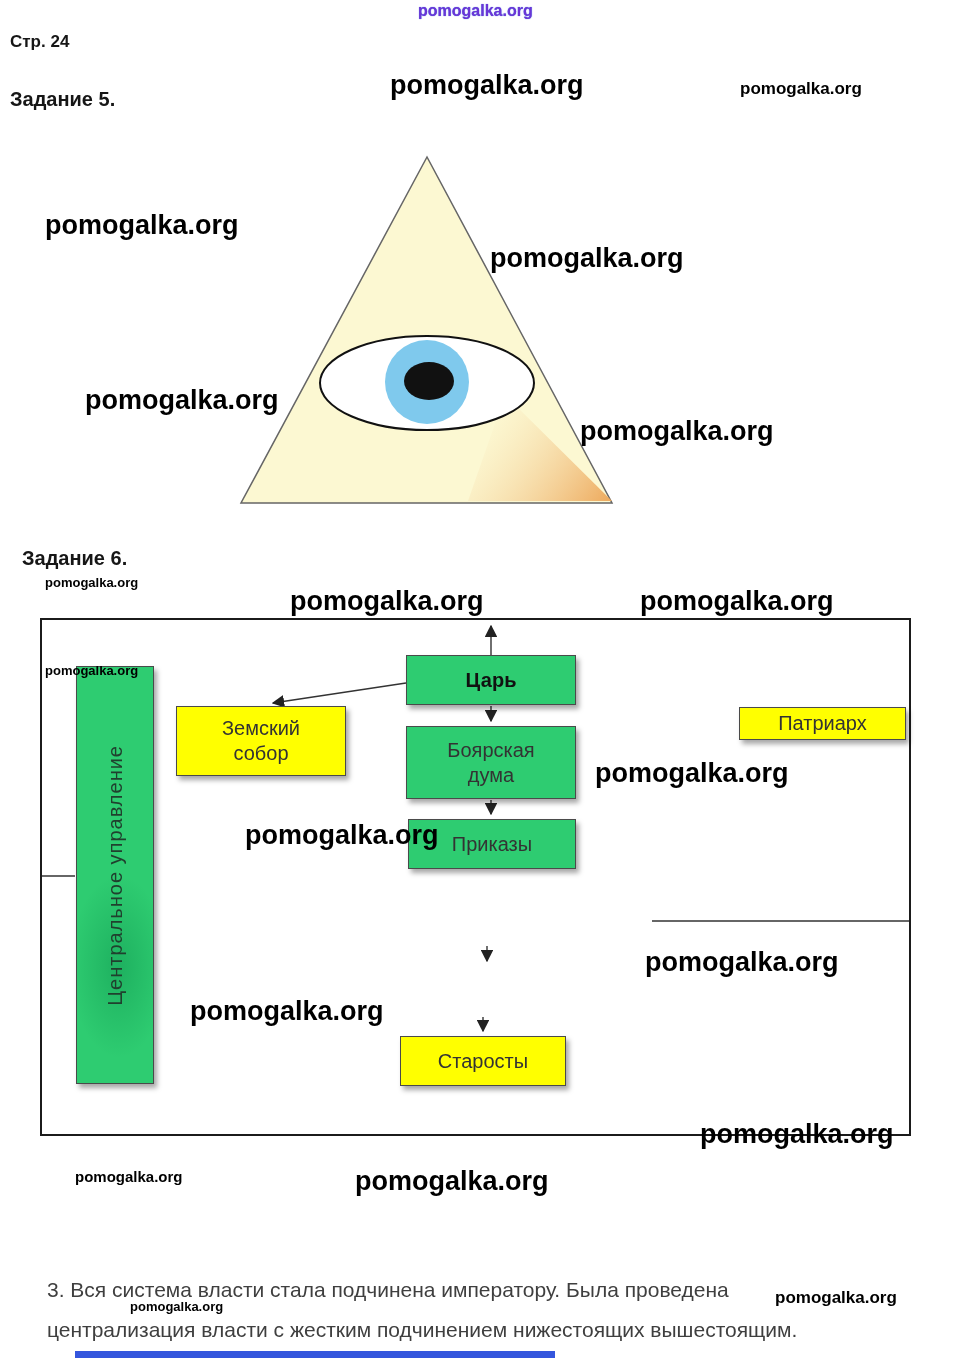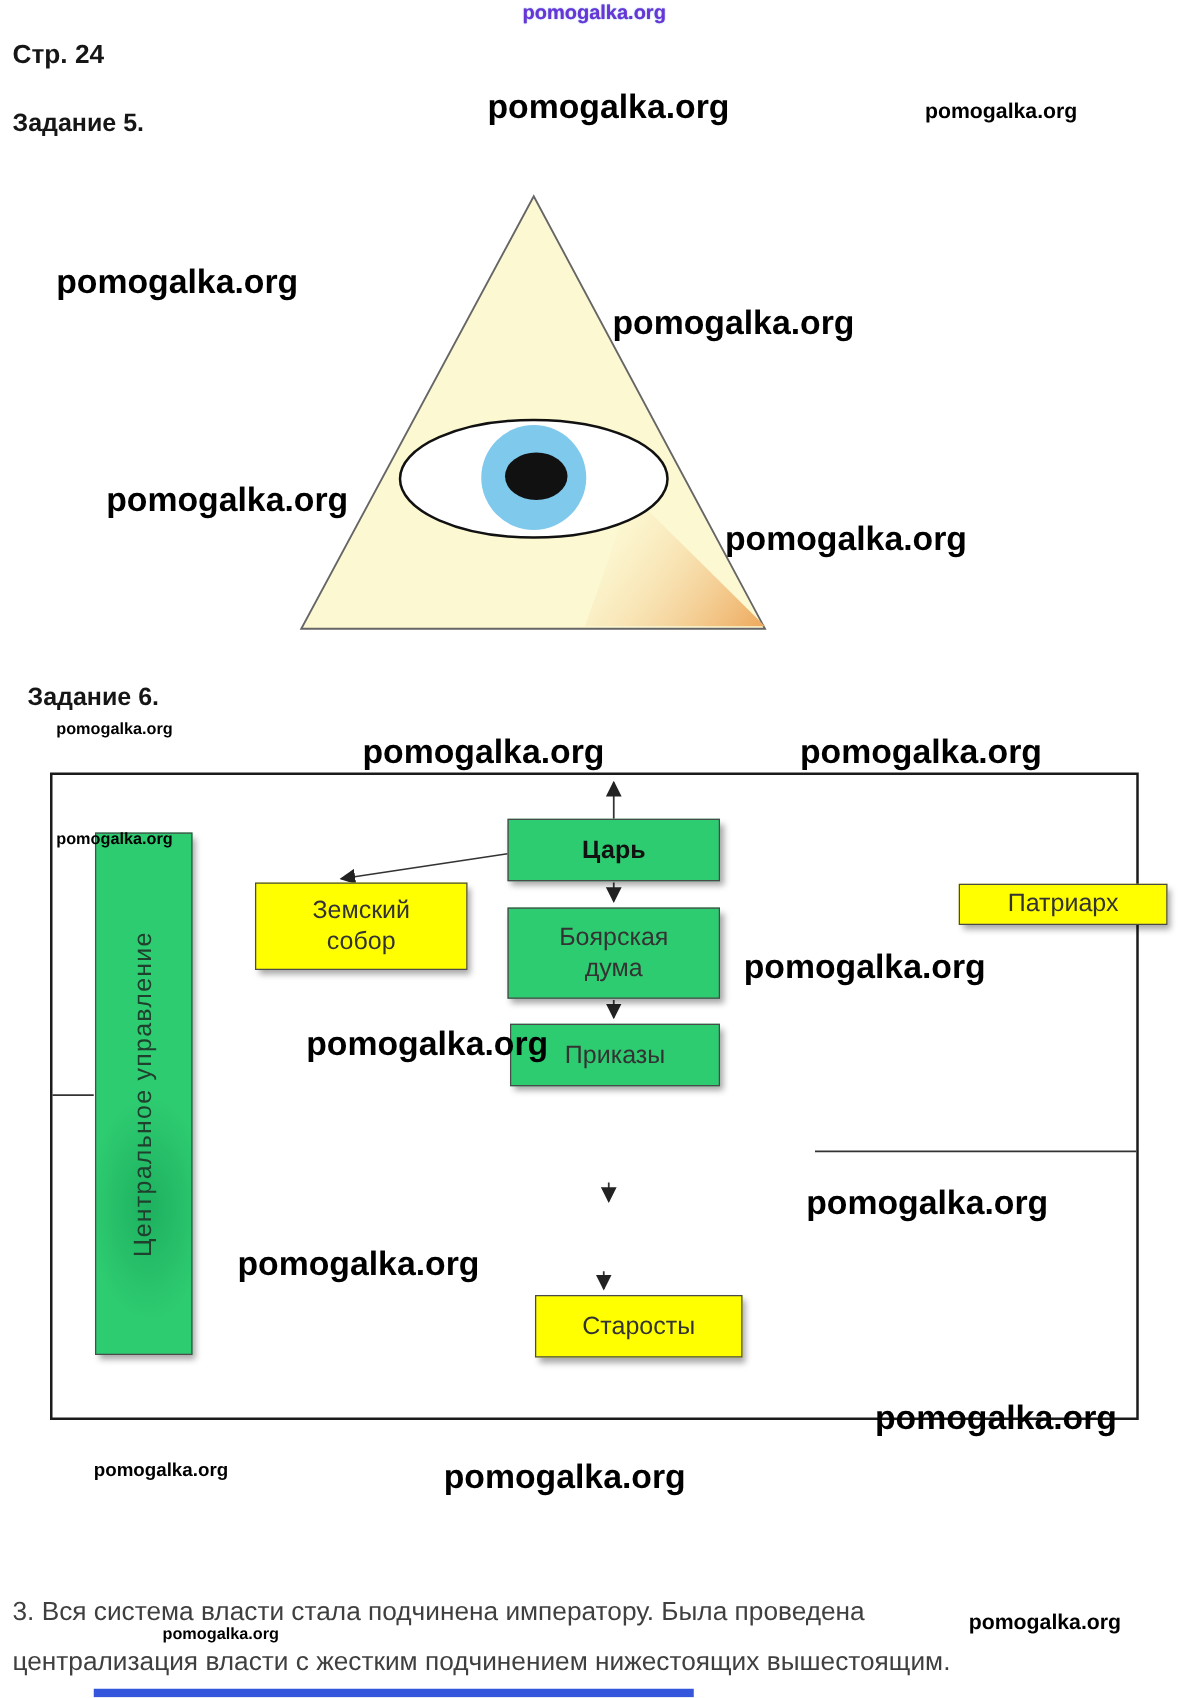--- a/index.html
+++ b/index.html
@@ -22,21 +22,21 @@
     position: absolute; left: 40px; top: 618px; width: 871px; height: 518px;
     border: 2px solid #1b1b1b; z-index: 1; background: transparent;
   }
   .node {
     position: absolute; display: flex; align-items: center; justify-content: center;
     text-align: center; border: 1px solid #4a4a4a;
     box-shadow: 3px 4px 5px rgba(0,0,0,.35);
     font-size: 20px; color: #333; z-index: 3; line-height: 1.25;
   }
   .green { background: #2ecc71; }
-  .yellow { background: #ffff00; margin-left: 28px; }
+  .yellow { background: #ffff00; }
   .node-tsar    { left: 406px; top: 655px; width: 170px; height: 50px; font-weight: 700; color: #111; }
   .node-zemsky  { left: 176px; top: 706px; width: 170px; height: 70px; }
   .node-boyar   { left: 406px; top: 726px; width: 170px; height: 73px; }
   .node-patr    { left: 739px; top: 707px; width: 167px; height: 33px; }
   .node-prikazy { left: 408px; top: 819px; width: 168px; height: 50px; }
   .node-local   { left: 311px; top: 897px; width: 340px; height: 48px; }
   .node-voevody { left: 400px; top: 966px; width: 166px; height: 50px; }
   .node-star    { left: 400px; top: 1036px; width: 166px; height: 50px; }
   .node-central {
     left: 76px; top: 666px; width: 78px; height: 418px;
@@ -44,29 +44,29 @@
       radial-gradient(ellipse 70px 130px at 55% 72%, rgba(0,125,62,.35), rgba(0,125,62,0) 70%),
       #2ecc71;
   }
   .label-narrow  { display: inline-block; max-width: 118px; }
   .vtext {
     writing-mode: vertical-rl; transform: rotate(180deg);
     font-size: 20px; color: #20402e; letter-spacing: 1px; white-space: nowrap;
   }
   .connectors { position: absolute; left: 0; top: 0; z-index: 2; pointer-events: none; }
   .pyramid { position: absolute; left: 220px; top: 145px; z-index: 1; }
-  .answer-line { position: absolute; font-size: 21px; color: #3f3f3f; white-space: nowrap; }
+  .answer-line { position: absolute; font-size: 21px; color: #3f3f3f; white-space: nowrap; margin-left: 37px; }
   .bar { position: absolute; background: #3456dd; z-index: 4; }
 </style>
 </head>
 <body>
 
 <div class="page">
 
-  <div class="heading" style="left:10px; top:32px; font-size:21px;">Стр. 24</div>
+  <div class="heading" style="left:10px; top:32px; font-size:17px;">Стр. 24</div>
   <div class="heading" style="left:10px; top:88px; font-size:20px;">Задание 5.</div>
   <div class="heading" style="left:22px; top:547px; font-size:20px;">Задание 6.</div>
 
   <svg class="pyramid" width="420" height="370" viewBox="0 0 420 370">
     <defs>
       <linearGradient id="orangeGrad" gradientUnits="userSpaceOnUse" x1="390" y1="350" x2="275" y2="265">
         <stop offset="0" stop-color="#eda95c" stop-opacity="0.95"></stop>
         <stop offset="1" stop-color="#f6d7a4" stop-opacity="0"></stop>
       </linearGradient>
     </defs>

